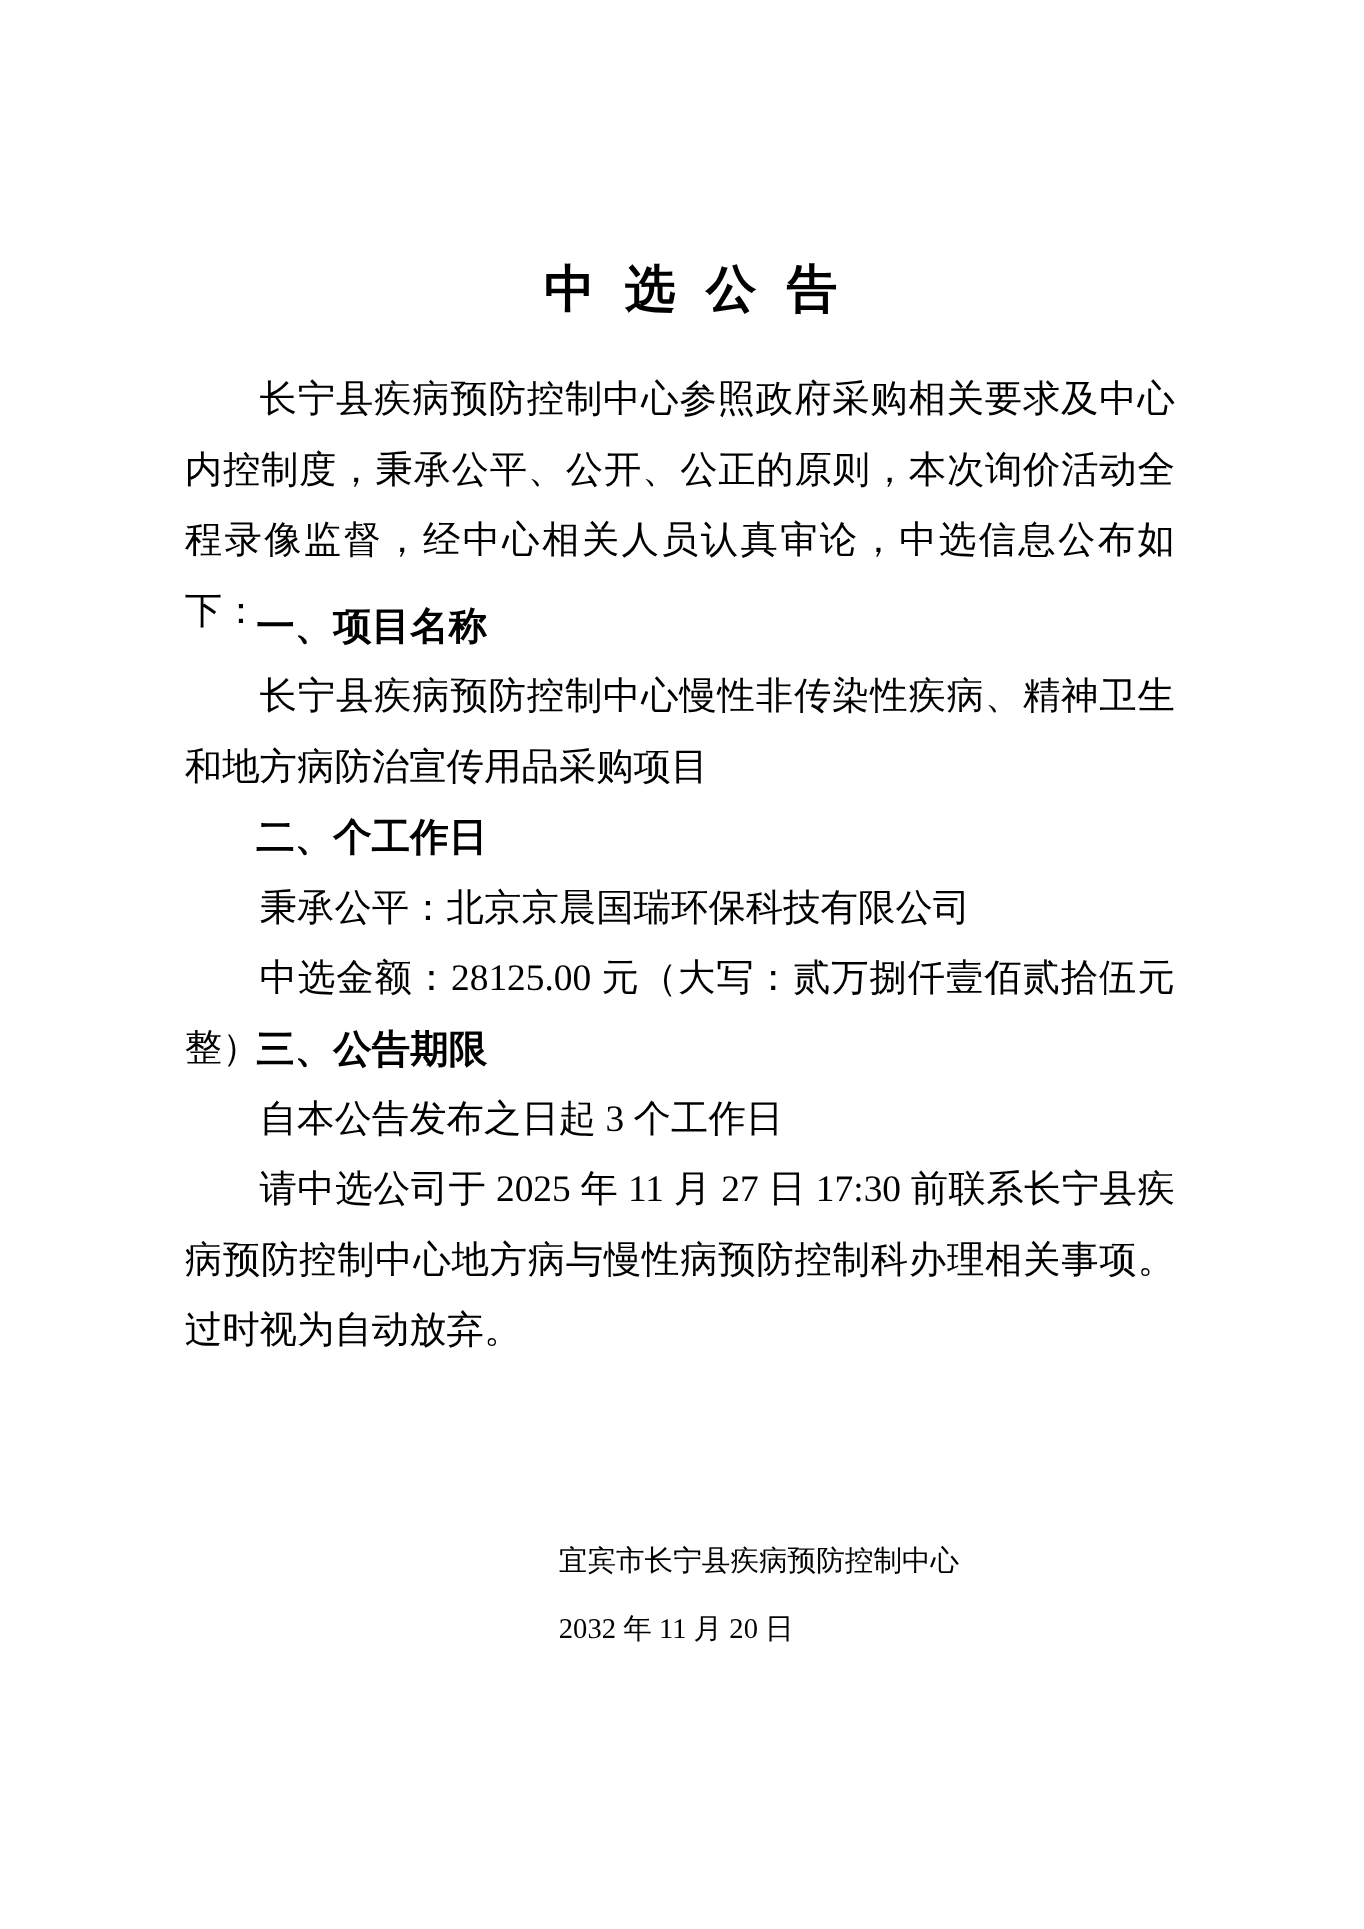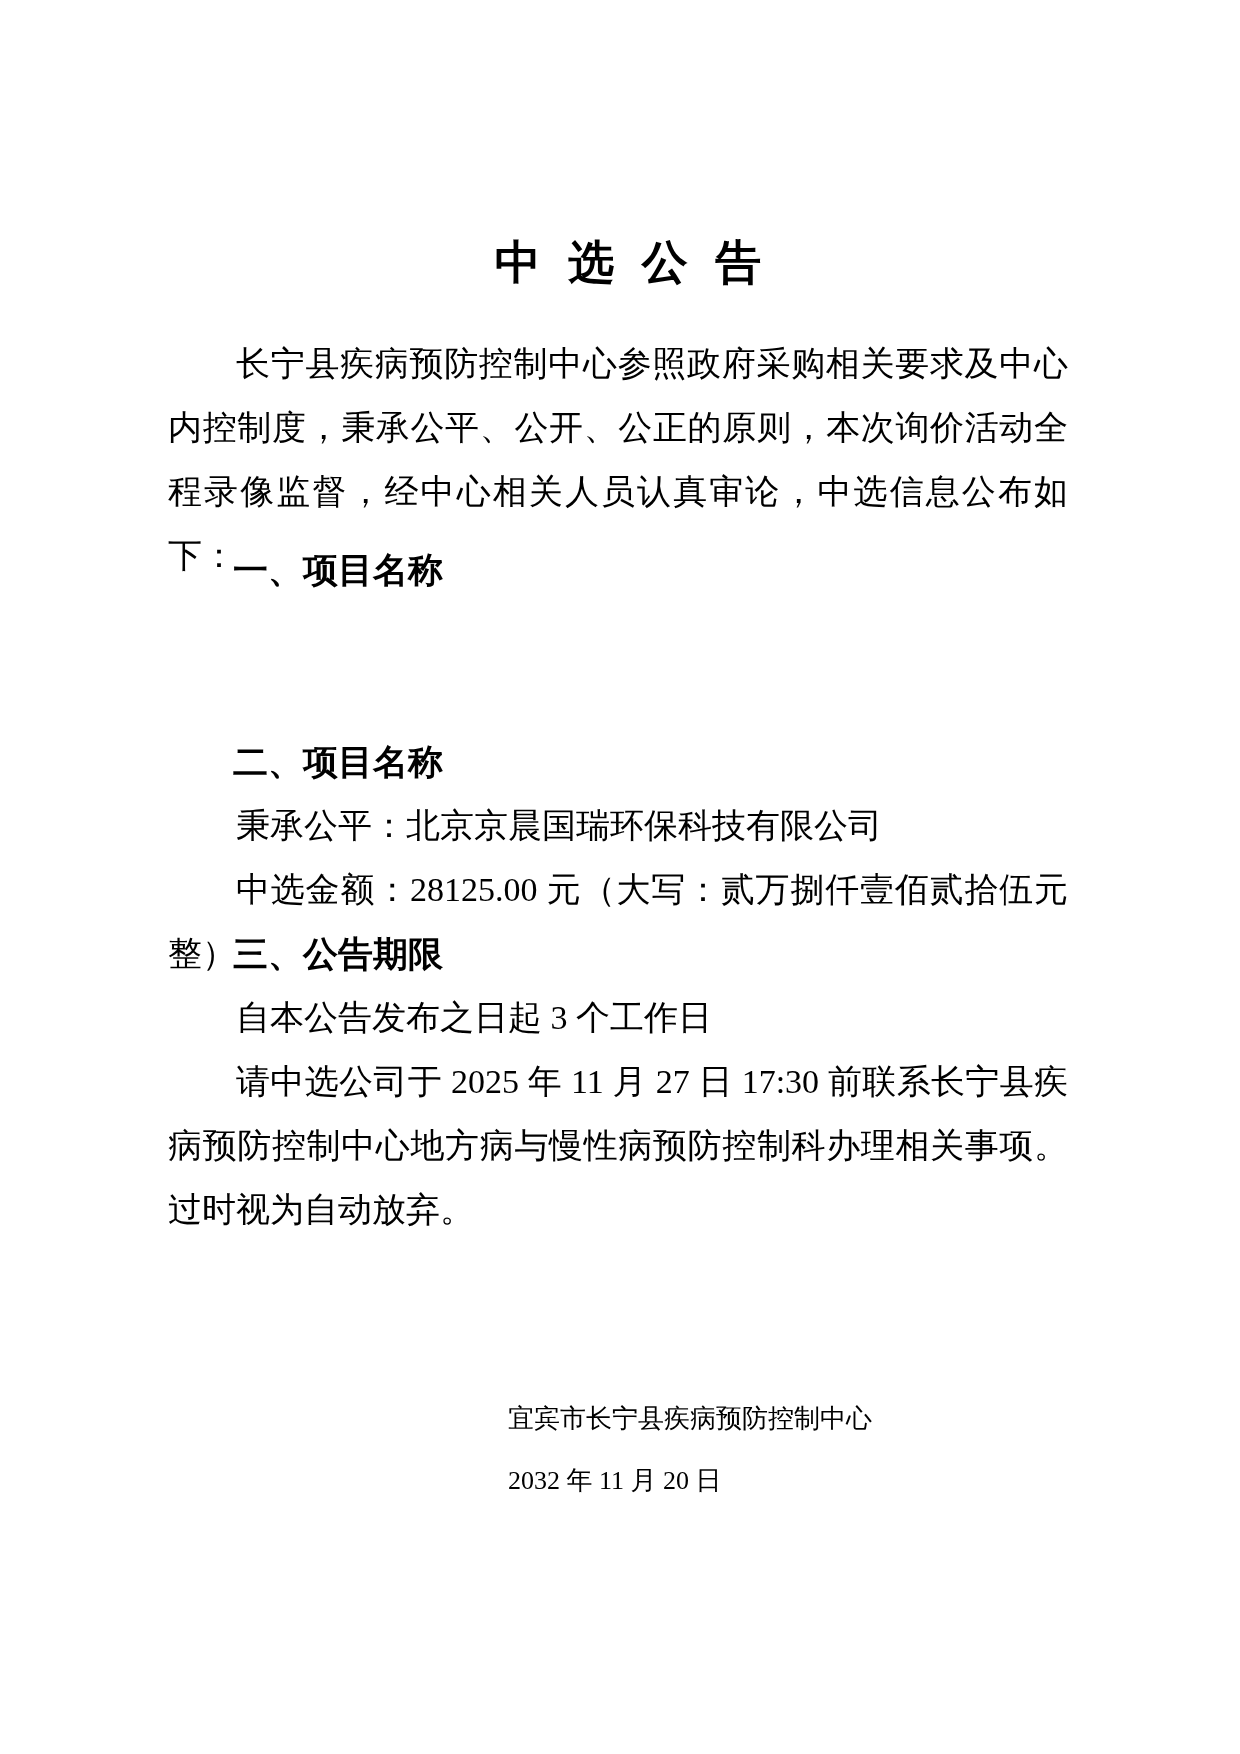--- a/index.html
+++ b/index.html
@@ -73,22 +73,23 @@
 <body>
 
 <div class="page">
 
   <h1 class="title">中 选 公 告</h1>
 
   <p class="block para intro">长宁县疾病预防控制中心参照政府采购相关要求及中心内控制度，秉承公平、公开、公正的原则，本次询价活动全程录像监督，经中心相关人员认真审论，中选信息公布如下：</p>
 
   <h2 class="block heading h-sec1">一、项目名称</h2>
 
+  <p class="block para para-sec1">长宁县疾病预防控制中心慢性非传染性疾病、精神卫生和地方病防治宣传用品采购项目</p>
 
-  <h2 class="block heading h-sec2">二、项目名称</h2>
+  <h2 class="block heading h-sec2">二、个工作日</h2>
 
   <p class="block para supplier">秉承公平：北京京晨国瑞环保科技有限公司</p>
 
   <p class="block para amount">中选金额：28125.00 元（大写：贰万捌仟壹佰贰拾伍元整）</p>
 
   <h2 class="block heading h-sec3">三、公告期限</h2>
 
   <p class="block para period">自本公告发布之日起 3 个工作日</p>
 
   <p class="block para contact">请中选公司于 2025 年 11 月 27 日 17:30 前联系长宁县疾病预防控制中心地方病与慢性病预防控制科办理相关事项。过时视为自动放弃。</p>

